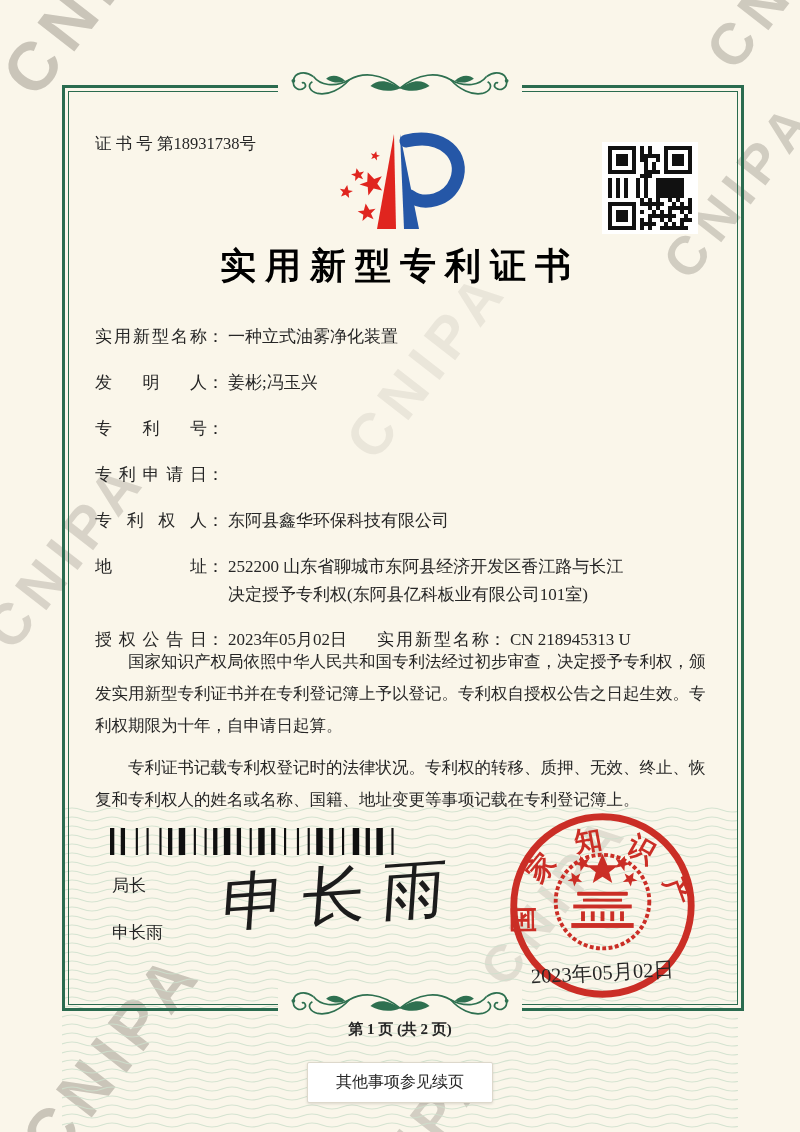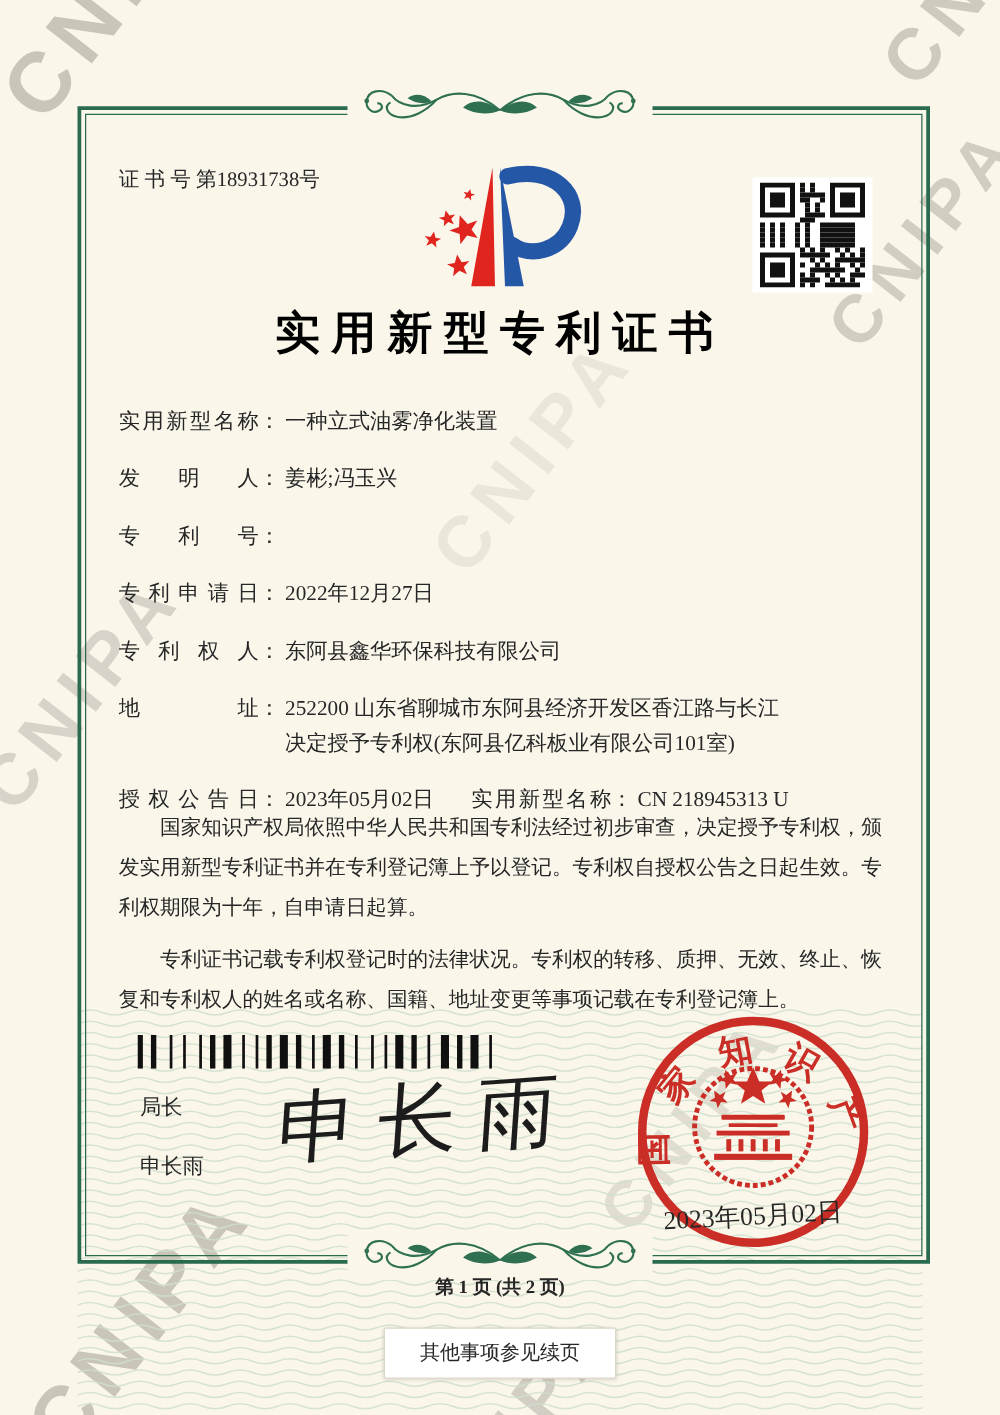--- a/index.html
+++ b/index.html
@@ -330,21 +330,20 @@
       <span class="fcolon">：</span>
       <span class="fvalue">姜彬;冯玉兴</span>
     </div>
     <div class="frow">
       <span class="flabel">专利号</span>
       <span class="fcolon">：</span>
     </div>
     <div class="frow">
       <span class="flabel">专利申请日</span>
       <span class="fcolon">：</span>
-      <span class="fvalue">2022年12月27日</span>
     </div>
     <div class="frow">
       <span class="flabel">专利权人</span>
       <span class="fcolon">：</span>
       <span class="fvalue">东阿县鑫华环保科技有限公司</span>
     </div>
     <div class="frow">
       <span class="flabel">地址</span>
       <span class="fcolon">：</span>
       <span class="fvalue addr-lines">

